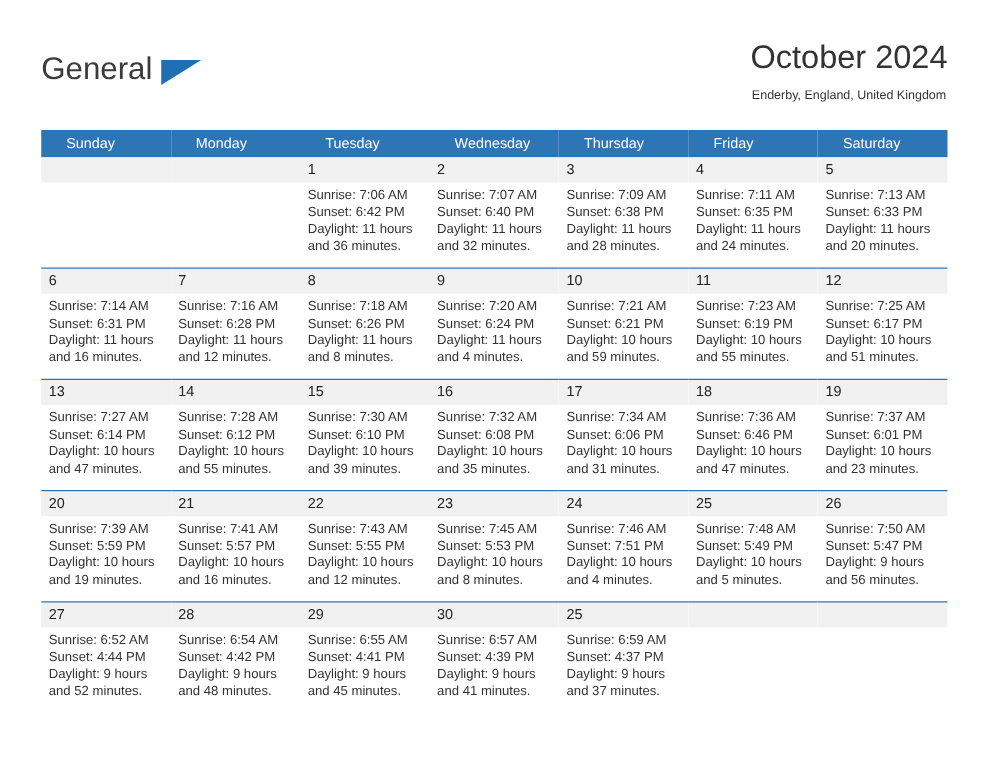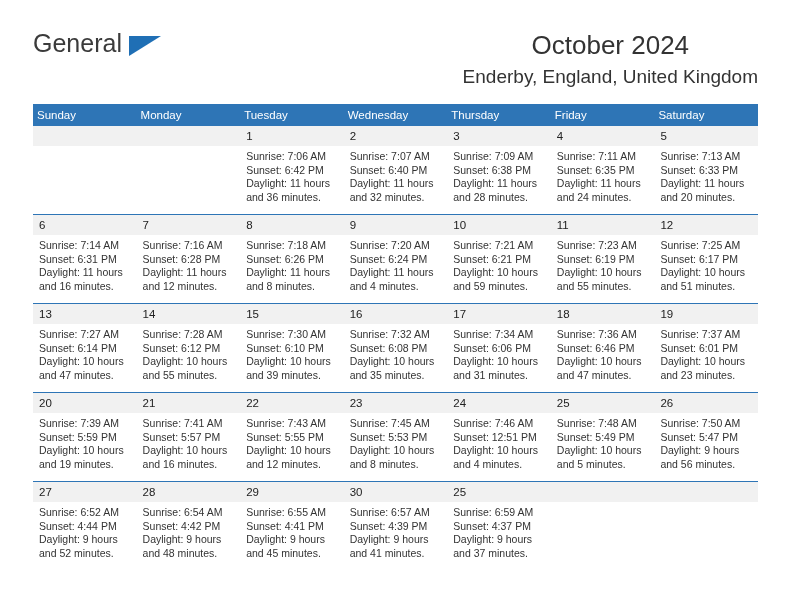--- a/index.html
+++ b/index.html
@@ -27,21 +27,21 @@
     position: absolute;
     left: 33px;
     top: 28px;
     right: 34px;
     height: 70px;
   }
 
   .brand {
     position: absolute;
     left: 0;
-    top: 0;
+    top: 12px;
     width: 230px;
     height: 62px;
   }
   .brand-row1 {
     position: relative;
     height: 30px;
     line-height: 30px;
   }
   .brand-general {
     font-size: 25px;
@@ -72,21 +72,21 @@
     top: 0;
     text-align: center;
   }
   .cal-title {
     font-size: 26px;
     color: #333333;
     line-height: 34px;
     white-space: nowrap;
   }
   .cal-subtitle {
-    font-size: 19px;
+    font-size: 10px;
     color: #333333;
     line-height: 22px;
     margin-top: 4px;
     white-space: nowrap;
   }
 
   
   .calendar {
     position: absolute;
     left: 33px;
@@ -94,21 +94,21 @@
     width: 725px;
     border-collapse: collapse;
     table-layout: fixed;
   }
   .calendar th {
     background: #2e75b6;
     color: #ffffff;
     font-weight: normal;
     font-size: 11.5px;
     text-align: left;
-    padding: 4px 0 4px 4px;
+    padding: 4px 0 4px 20px;
     height: 14px;
     line-height: 14px;
   }
   .calendar td {
     vertical-align: top;
     padding: 0;
     border-top: 1px solid #2e75b6;
     background: #ffffff;
     height: 88px;
   }
@@ -387,21 +387,21 @@
               <div class="line">Sunrise: 7:45 AM</div>
               <div class="line">Sunset: 5:53 PM</div>
               <div class="line">Daylight: 10 hours</div>
               <div class="line">and 8 minutes.</div>
             </div>
           </td>
           <td>
             <div class="daynum">24</div>
             <div class="details">
               <div class="line">Sunrise: 7:46 AM</div>
-              <div class="line">Sunset: 12:51 PM</div>
+              <div class="line">Sunset: 7:51 PM</div>
               <div class="line">Daylight: 10 hours</div>
               <div class="line">and 4 minutes.</div>
             </div>
           </td>
           <td>
             <div class="daynum">25</div>
             <div class="details">
               <div class="line">Sunrise: 7:48 AM</div>
               <div class="line">Sunset: 5:49 PM</div>
               <div class="line">Daylight: 10 hours</div>

